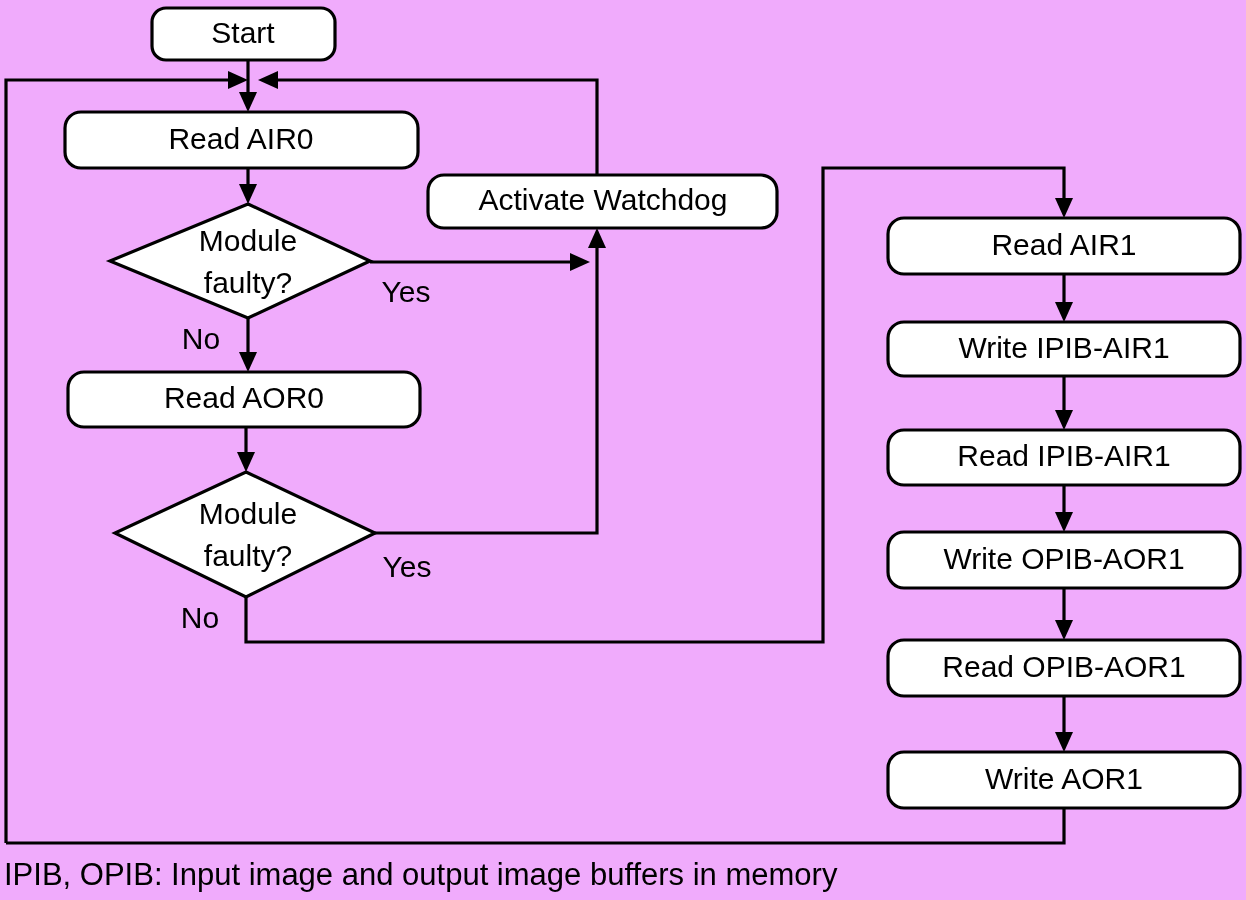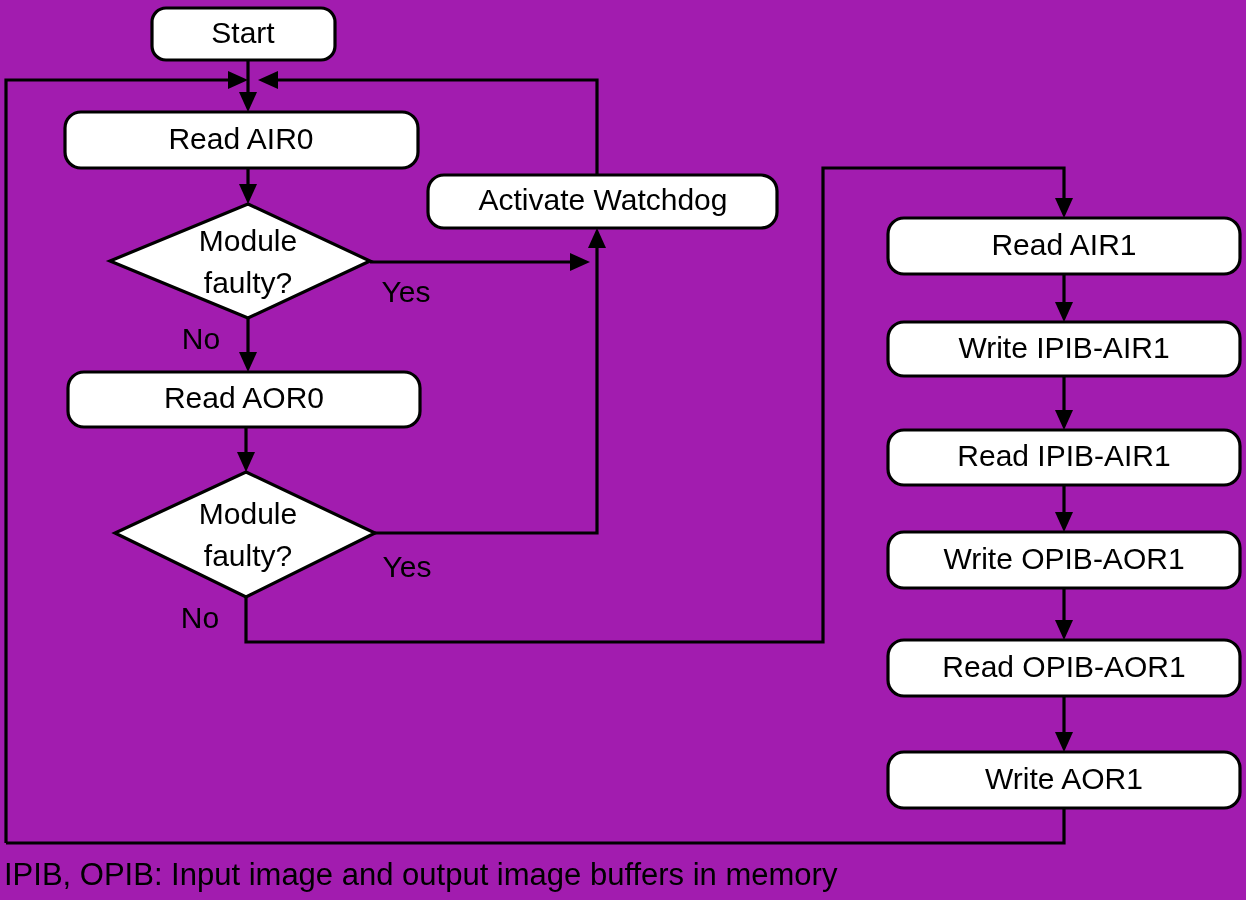--- a/index.html
+++ b/index.html
@@ -10,21 +10,21 @@
   body {
     width: 1246px;
     height: 900px;
     font-family: "Liberation Sans", sans-serif;
     overflow: hidden;
   }
   #flowchart-root {
     position: relative;
     width: 1246px;
     height: 900px;
-    background: #a21caf;
+    background: #f0abfc;
   }
   svg#flow-svg {
     position: absolute;
     top: 0;
     left: 0;
     width: 1246px;
     height: 900px;
     display: block;
   }
   .node-box {

